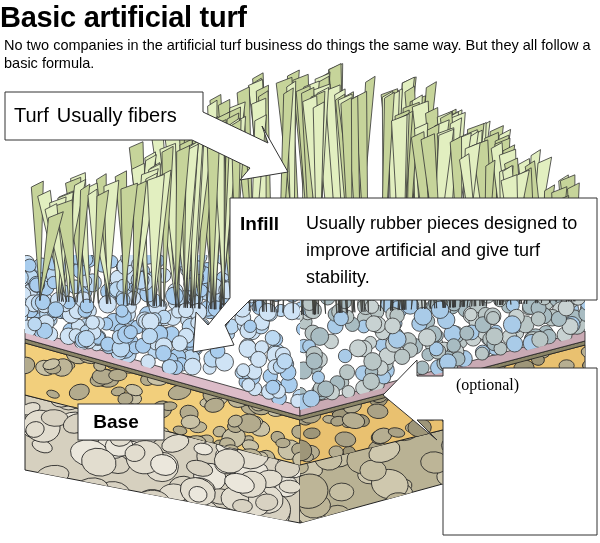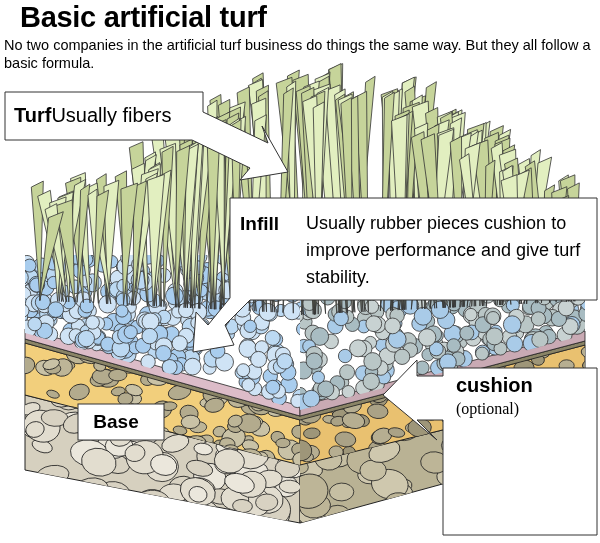--- a/index.html
+++ b/index.html
@@ -1,22 +1,22 @@
 <!DOCTYPE html>
 <html><head>
 <meta charset="utf-8">
 <style>
   html, body { margin: 0; padding: 0; background: #ffffff; }
   body { width: 600px; height: 543px; position: relative; overflow: hidden; font-family: "Liberation Sans", sans-serif; color: #000; }
-  .title { position: absolute; left: 20px; top: 0px; font-size: 29px; font-weight: bold; letter-spacing: -0.3px; margin: 0; line-height: 34px; }
+  .title { position: absolute; left: 0; top: 0px; font-size: 29px; font-weight: bold; letter-spacing: -0.3px; margin: 0; line-height: 34px; }
   .subtitle { position: absolute; left: 4px; top: 36px; width: 590px; font-size: 14.5px; line-height: 18px; margin: 0; }
   svg.art { position: absolute; left: 0; top: 0; }
   .callout-text { position: absolute; font-family: "Liberation Sans", sans-serif; }
   .turf-label { left: 14px; top: 102px; font-size: 20px; line-height: 26px; }
-  .turf-label b { font-weight: bold; }
+  .turf-label b { font-weight: normal; margin-right: 8px; }
   .infill-label { left: 240px; top: 210px; width: 350px; font-size: 18px; line-height: 27px; }
   .infill-label .head { position: absolute; left: 0; top: 0; font-weight: bold; font-size: 19px; }
   .infill-label .body { position: absolute; left: 66px; top: 0; width: 290px; }
   .base-label { left: 78px; top: 404px; width: 76px; height: 36px; font-size: 19px; font-weight: bold; text-align: center; line-height: 36px; }
   .pad-label { left: 456px; top: 373px; width: 140px; font-size: 19px; line-height: 24px; }
   .pad-label .b { font-weight: bold; font-size: 20px; display: block; }
   .pad-label .opt { display: block; font-size: 16px; line-height: 24px; font-family: Liberation Serif, serif; }
   .pad-label .gap { display: block; height: 16px; }
 </style>
 </head>
@@ -1420,22 +1420,21 @@
     <polygon points="443,368 597,368 597,535 443,535 443,420 417,420 437,440 383,395 417,360 417,376 443,376" fill="#ffffff" stroke="#333" stroke-width="1"></polygon>
   </g>
 </svg>
 
 <div class="callout-text turf-label">
   <b>Turf</b><span>Usually fibers</span>
 </div>
 
 <div class="callout-text infill-label">
   <span class="head">Infill</span>
-  <span class="body">Usually rubber pieces cushion to improve performance and give turf stability.</span>
+  <span class="body">Usually rubber pieces designed to improve artificial and give turf stability.</span>
 </div>
 
 <div class="callout-text base-label">Base</div>
 
 <div class="callout-text pad-label">
-  <span class="b">cushion</span>
   <span class="opt">(optional)</span>
   <span class="gap"></span>
 </div>
 
 </body></html>

